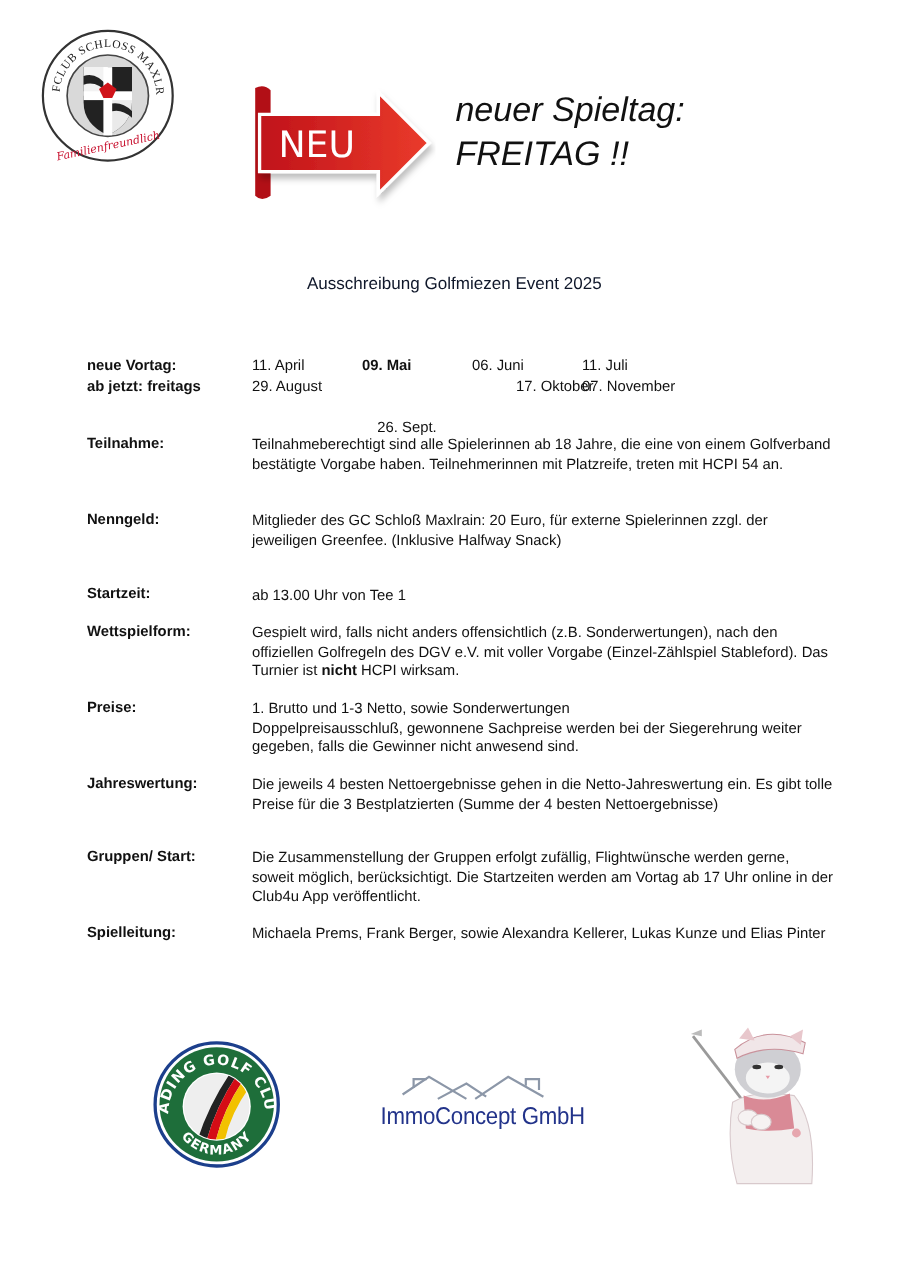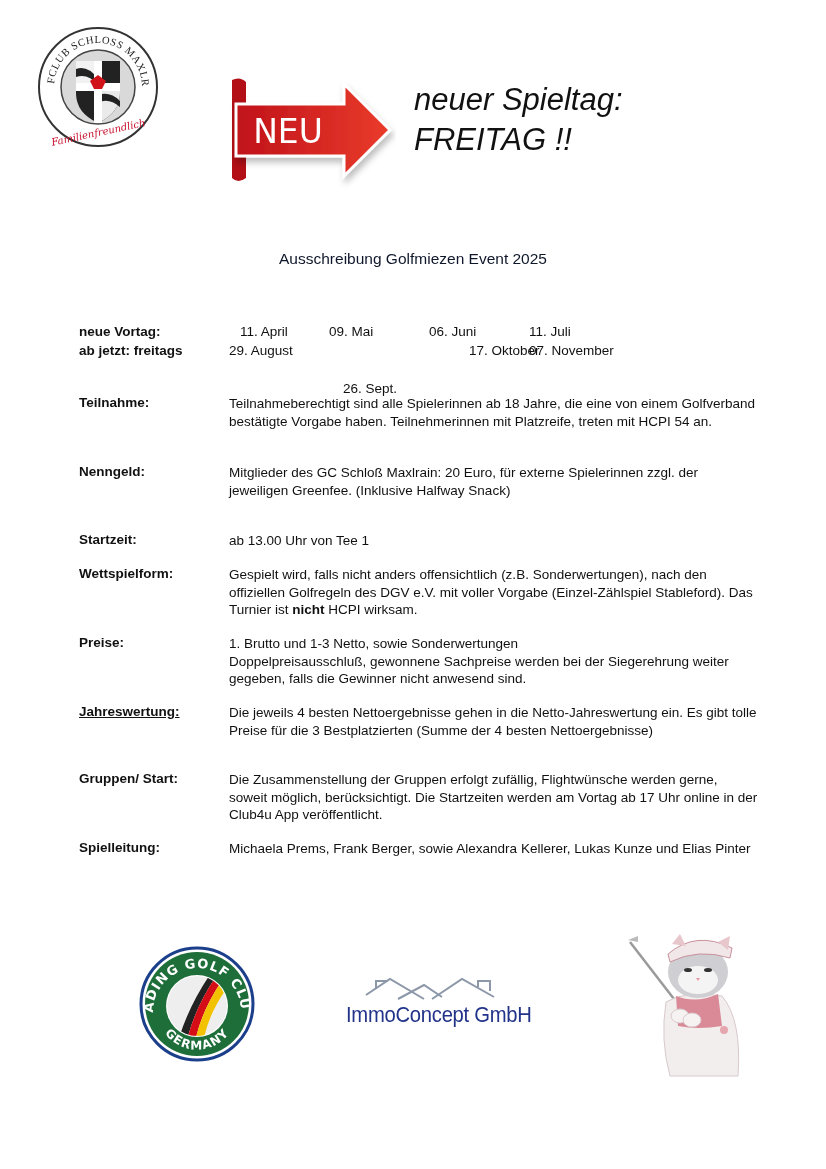--- a/index.html
+++ b/index.html
@@ -90,22 +90,22 @@
   <div>neuer Spieltag:</div>
   <div>FREITAG !!</div>
 </div>
 
 <div id="doc-title" class="abs">Ausschreibung Golfmiezen Event 2025</div>
 
 <div class="abs row-label" style="left:79px; top:324px;">neue Vortag:</div>
 <div class="abs row-label" style="left:79px; top:343px;">
   <span>ab jetzt:</span><span style="font-weight:bold;"> freitags</span>
 </div>
-<div class="abs date" style="left:240px; top:324px;text-align:right;">11. April</div>
-<div class="abs date" style="left:329px; top:324px;">09. Mai</div>
+<div class="abs date" style="left:229px; top:324px;text-align:right;">11. April</div>
+<div class="abs date" style="left:329px; top:324px;font-weight:bold;">09. Mai</div>
 <div class="abs date" style="left:429px; top:324px;">06. Juni</div>
 <div class="abs date" style="left:529px; top:324px;">11. Juli</div>
 <div class="abs date" style="left:229px; top:343px;">29. August</div>
 <div class="abs date" style="left:343px; top:343px;margin-top:38px;">26. Sept.</div>
 <div class="abs date" style="left:429px; top:343px;margin-left:40px;">17. Oktober</div>
 <div class="abs date" style="left:529px; top:343px;">07. November</div>
 
 <div class="abs sec-label" style="top:395px;">Teilnahme:</div>
 <div class="abs sec-text" style="top:395px;">Teilnahmeberechtigt sind alle Spielerinnen ab 18 Jahre, die eine von einem Golfverband bestätigte Vorgabe haben. Teilnehmerinnen mit Platzreife, treten mit HCPI 54 an.</div>
 
@@ -117,21 +117,21 @@
 
 <div class="abs sec-label" style="top:566px;">Wettspielform:</div>
 <div class="abs sec-text" style="top:566px;"><span>Gespielt wird, falls nicht anders offensichtlich (z.B. Sonderwertungen), nach den offiziellen  Golfregeln des DGV e.V. mit voller Vorgabe (Einzel-Zählspiel Stableford). Das Turnier ist </span><b>nicht</b><span> HCPI wirksam.</span></div>
 
 <div class="abs sec-label" style="top:635px;">Preise:</div>
 <div class="abs sec-text" style="top:635px;">
   <div>1. Brutto und 1-3 Netto, sowie Sonderwertungen</div>
   <div>Doppelpreisausschluß, gewonnene Sachpreise werden bei der Siegerehrung weiter gegeben, falls die Gewinner nicht anwesend sind.</div>
 </div>
 
-<div class="abs sec-label" style="top:704px;text-decoration:underline;">Jahreswertung:</div>
+<div class="abs sec-label" style="top:704px;">Jahreswertung:</div>
 <div class="abs sec-text" style="top:704px;">Die jeweils 4 besten Nettoergebnisse gehen in die Netto-Jahreswertung ein. Es gibt tolle Preise für die 3 Bestplatzierten (Summe der 4 besten Nettoergebnisse)</div>
 
 <div class="abs sec-label" style="top:771px;">Gruppen/ Start:</div>
 <div class="abs sec-text" style="top:771px;">Die Zusammenstellung der Gruppen erfolgt zufällig, Flightwünsche werden gerne, soweit möglich, berücksichtigt. Die Startzeiten werden am Vortag ab 17 Uhr online in der Club4u App veröffentlicht.</div>
 
 <div class="abs sec-label" style="top:840px;">Spielleitung:</div>
 <div class="abs sec-text" style="top:840px;">Michaela Prems, Frank Berger, sowie Alexandra Kellerer, Lukas Kunze und Elias Pinter</div>
 
 <div id="lgc-logo" class="abs">
   <svg width="116" height="116" viewBox="0 0 116 116">

